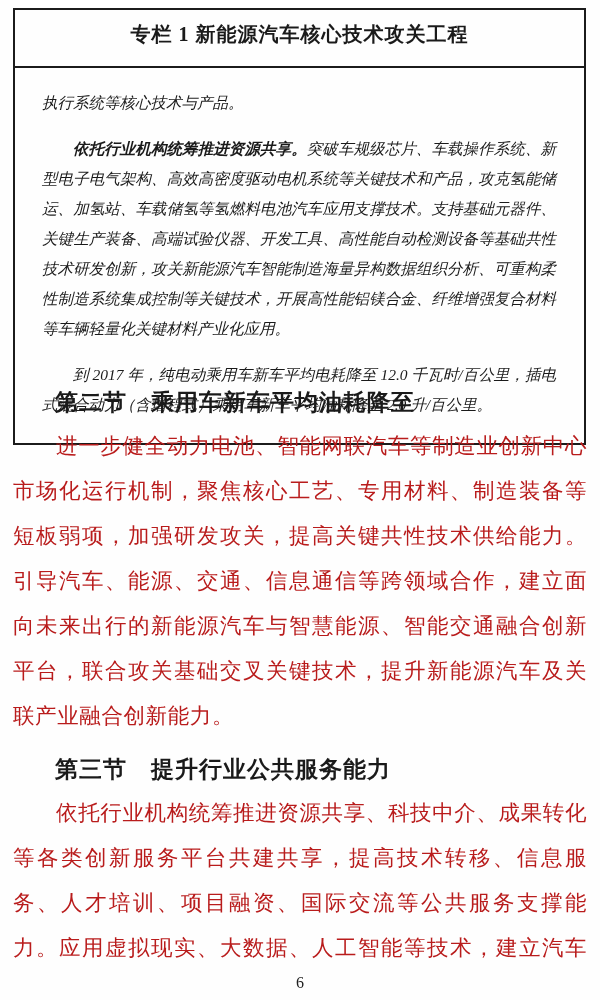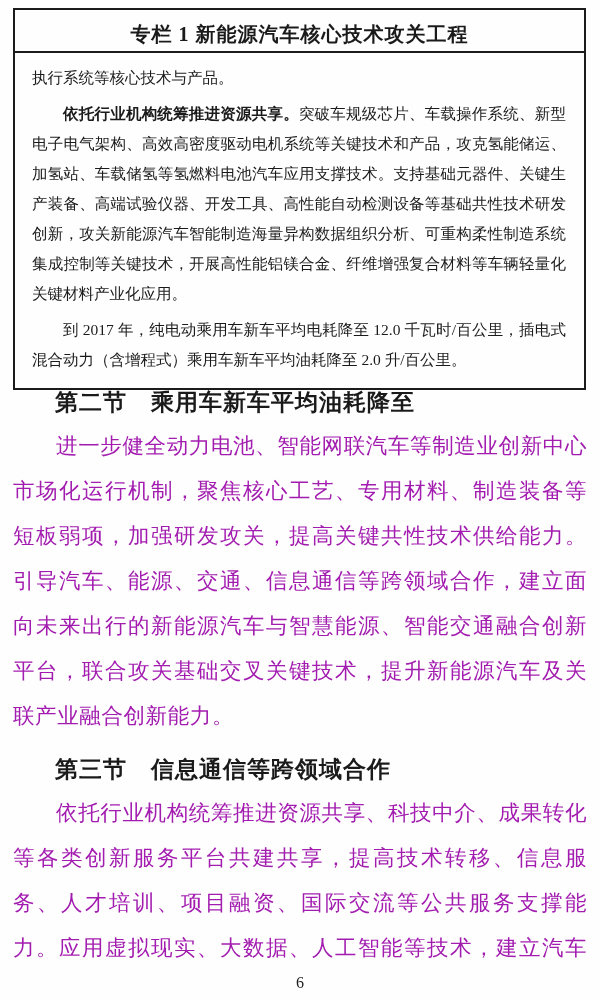--- a/index.html
+++ b/index.html
@@ -24,32 +24,33 @@
     top: 8px;
     width: 569px;
     border: 2px solid #1b1b1b;
     background: #fefefe;
   }
   .callout-title {
     text-align: center;
     font-weight: bold;
     font-size: 20px;
     line-height: 26px;
-    padding: 11px 8px 4px 8px;
+    padding: 11px 8px 19px 8px;
     border-bottom: 2px solid #1b1b1b;
     letter-spacing: 1px;
   }
   .callout-body {
     padding: 4px 12px 7px 11px;
     font-size: 15.5px;
     line-height: 30px;
     text-align: justify;
   }
   .callout-body p {
-    margin: 6px;
+    margin: 16px;
+    font-style: italic;
   }
   .callout-body p.indent {
     text-indent: 2em;
   }
   .callout-lead {
     font-weight: bold;
   }
   
   .flow {
     position: absolute;
@@ -67,21 +68,21 @@
     line-height: 34px;
     letter-spacing: 1px;
   }
   .sec-para {
     margin: 4px 0 0 0;
     font-size: 21.5px;
     line-height: 45px;
     letter-spacing: 0.6px;
     text-align: justify;
     text-indent: 2em;
-    color: #a21caf;
+    color: #b91c1c;
   }
   .page-number {
     position: absolute;
     bottom: 8px;
     left: 0;
     width: 100%;
     text-align: center;
     font-size: 16px;
     color: #222222;
   }
@@ -96,19 +97,19 @@
     <div class="callout-body">
       <p><span>执行系统等核心技术与产品。</span></p>
       <p class="indent"><span class="callout-lead">依托行业机构统筹推进资源共享。</span><span>突破车规级芯片、车载操作系统、新型电子电气架构、高效高密度驱动电机系统等关键技术和产品，攻克氢能储运、加氢站、车载储氢等氢燃料电池汽车应用支撑技术。支持基础元器件、关键生产装备、高端试验仪器、开发工具、高性能自动检测设备等基础共性技术研发创新，攻关新能源汽车智能制造海量异构数据组织分析、可重构柔性制造系统集成控制等关键技术，开展高性能铝镁合金、纤维增强复合材料等车辆轻量化关键材料产业化应用。</span></p>
       <p class="indent"><span>到 2017 年，纯电动乘用车新车平均电耗降至 12.0 千瓦时/百公里，插电式混合动力（含增程式）乘用车新车平均油耗降至 2.0 升/百公里。</span></p>
     </div>
   </div>
 
   <div class="flow">
     <h2 class="sec-heading">第二节　乘用车新车平均油耗降至</h2>
     <p class="sec-para">进一步健全动力电池、智能网联汽车等制造业创新中心市场化运行机制，聚焦核心工艺、专用材料、制造装备等短板弱项，加强研发攻关，提高关键共性技术供给能力。引导汽车、能源、交通、信息通信等跨领域合作，建立面向未来出行的新能源汽车与智慧能源、智能交通融合创新平台，联合攻关基础交叉关键技术，提升新能源汽车及关联产业融合创新能力。</p>
-    <h2 class="sec-heading">第三节　信息通信等跨领域合作</h2>
+    <h2 class="sec-heading">第三节　提升行业公共服务能力</h2>
     <p class="sec-para">依托行业机构统筹推进资源共享、科技中介、成果转化等各类创新服务平台共建共享，提高技术转移、信息服务、人才培训、项目融资、国际交流等公共服务支撑能力。应用虚拟现实、大数据、人工智能等技术，建立汽车电动化、网联化、智能化虚拟仿真和测试验证平台，提升整车、关键零</p>
   </div>
 
   <div class="page-number">6</div>
 
 </div>
 
 </body></html>

